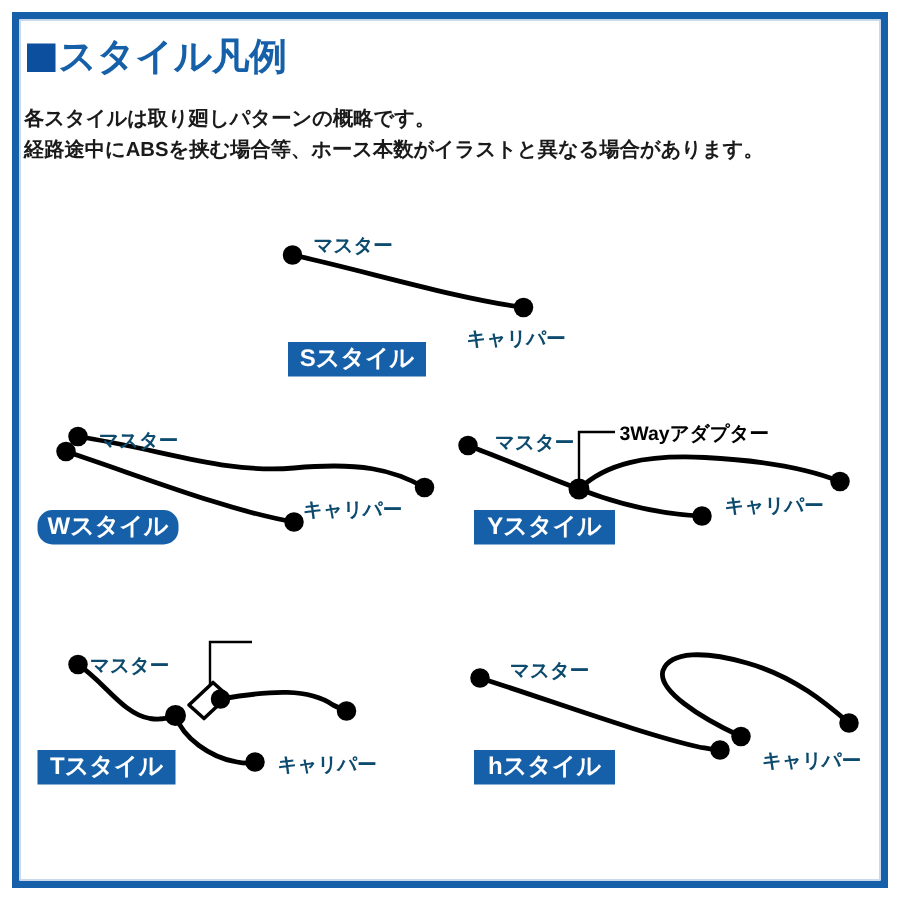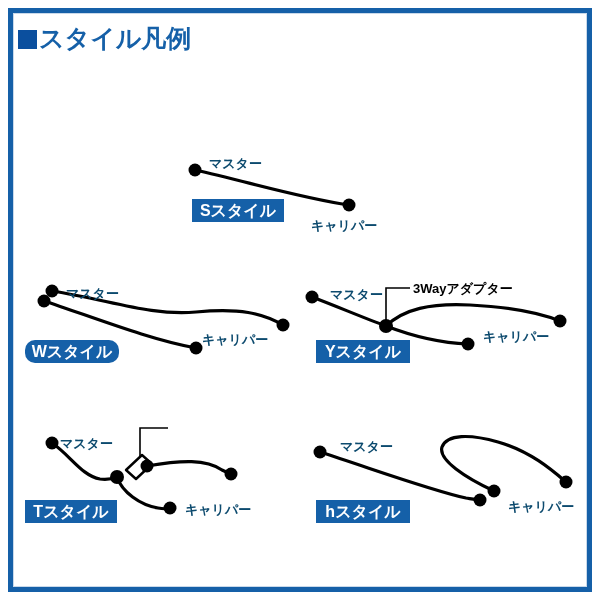--- a/index.html
+++ b/index.html
@@ -121,20 +121,22 @@
 <div id="page">
 
   <div id="frame"></div>
   <div id="frame-inner"></div>
 
   <div id="content">
 
     <div id="title">
       <span class="sq"></span><span>スタイル凡例</span>
     </div>
+    <div class="subline" id="sub1">各スタイルは取り廻しパターンの概略です。</div>
+    <div class="subline" id="sub2">経路途中にABSを挟む場合等、ホース本数がイラストと異なる場合があります。</div>
 
     <svg id="diagram" width="600" height="600" viewBox="0 0 600 600">
 
       <g>
         <path d="M195,170 C245,181 300,198 349,205" fill="none" stroke="#000000" stroke-width="3.2" stroke-linecap="round"></path>
         <circle cx="195" cy="170" r="6.5" fill="#000000"></circle>
         <circle cx="349" cy="205" r="6.5" fill="#000000"></circle>
       </g>
 
       <g>
@@ -175,21 +177,21 @@
         <path d="M494,491 C466,478 438,460 442,447 C447,434 470,434 498,442 C530,451 552,470 566,482" fill="none" stroke="#000000" stroke-width="3.2" stroke-linecap="round"></path>
         <circle cx="320" cy="452" r="6.5" fill="#000000"></circle>
         <circle cx="480" cy="500" r="6.5" fill="#000000"></circle>
         <circle cx="494" cy="491" r="6.5" fill="#000000"></circle>
         <circle cx="566" cy="482" r="6.5" fill="#000000"></circle>
       </g>
     </svg>
 
     <div class="cap" style="left:209px; top:157px;">マスター</div>
     <div class="cap" style="left:311px; top:219px;">キャリパー</div>
-    <div class="badge" style="left:192px; top:199px; width:92px;">Sスタイル</div>
+    <div class="badge" style="left:192px; top:228px; width:92px;">Sスタイル</div>
 
     <div class="cap" style="left:66px; top:287px;">マスター</div>
     <div class="cap" style="left:202px; top:333px;">キャリパー</div>
     <div class="badge" style="left:25px; top:340px; width:94px;border-radius:10px;">Wスタイル</div>
 
     <div class="cap" style="left:330px; top:288px;">マスター</div>
     <div class="cap" style="left:483px; top:330px;">キャリパー</div>
     <div class="cap-sm" style="left:413px; top:282px;">3Wayアダプター</div>
     <div class="badge" style="left:316px; top:340px; width:94px;">Yスタイル</div>
 

